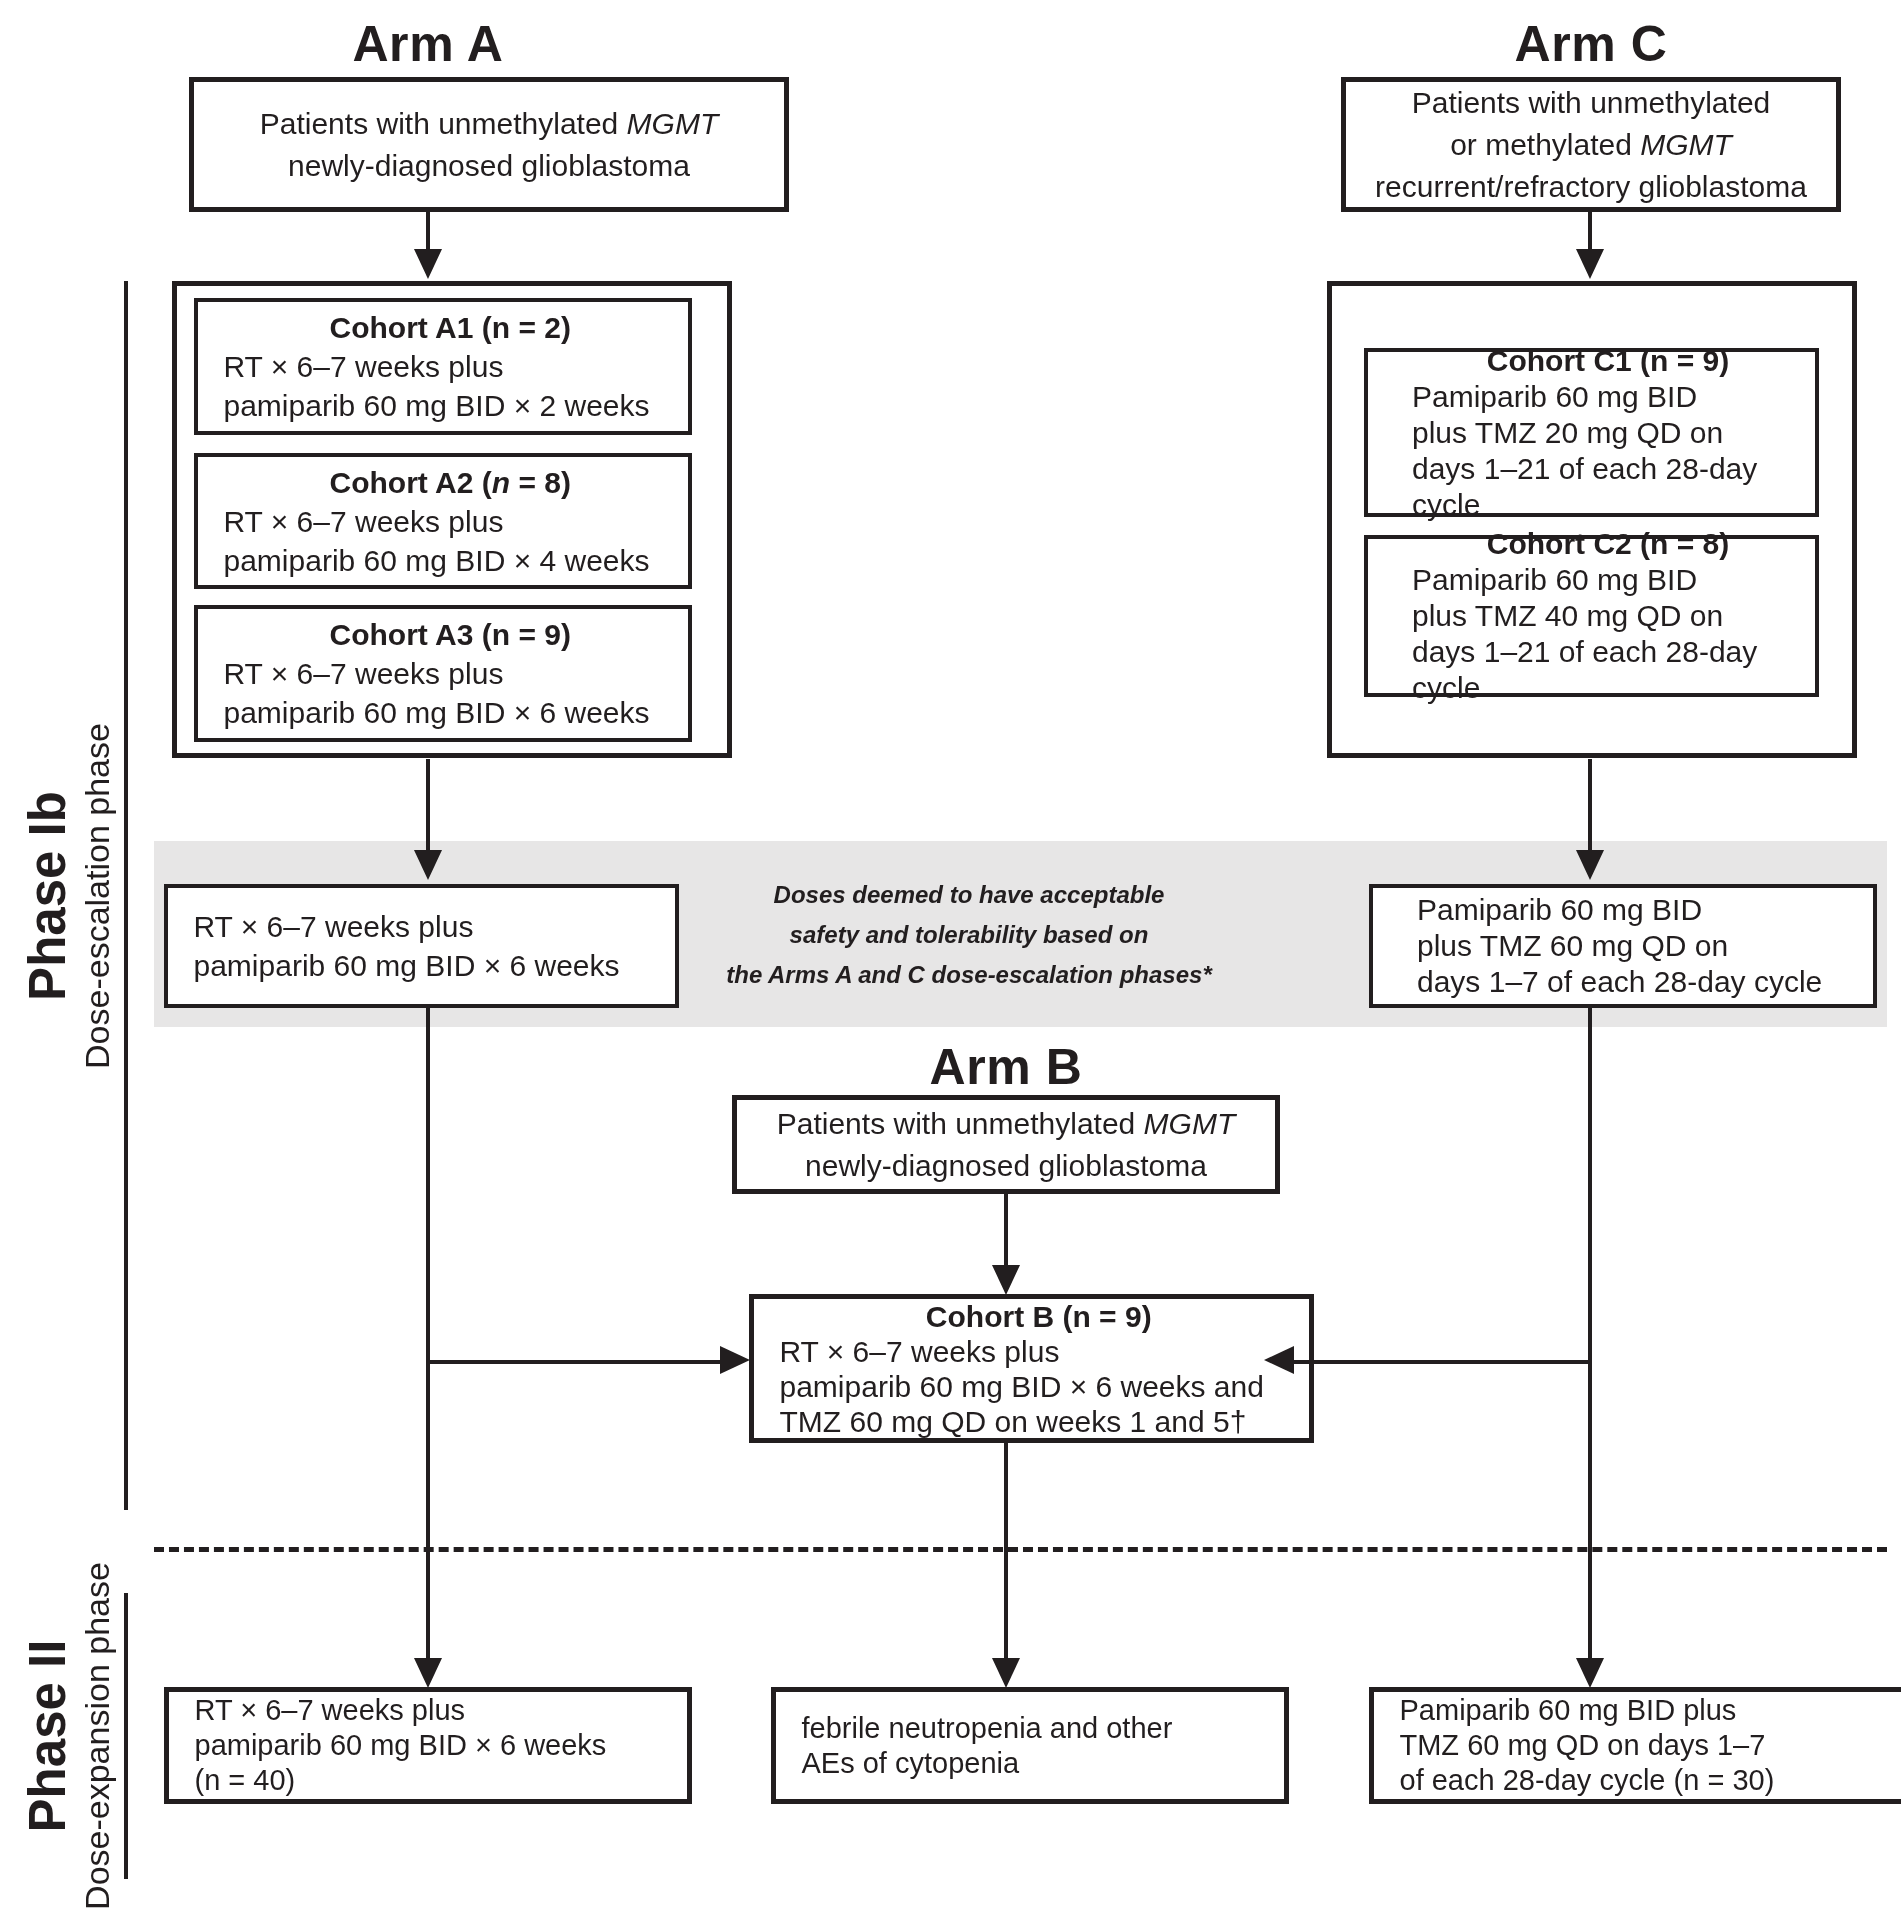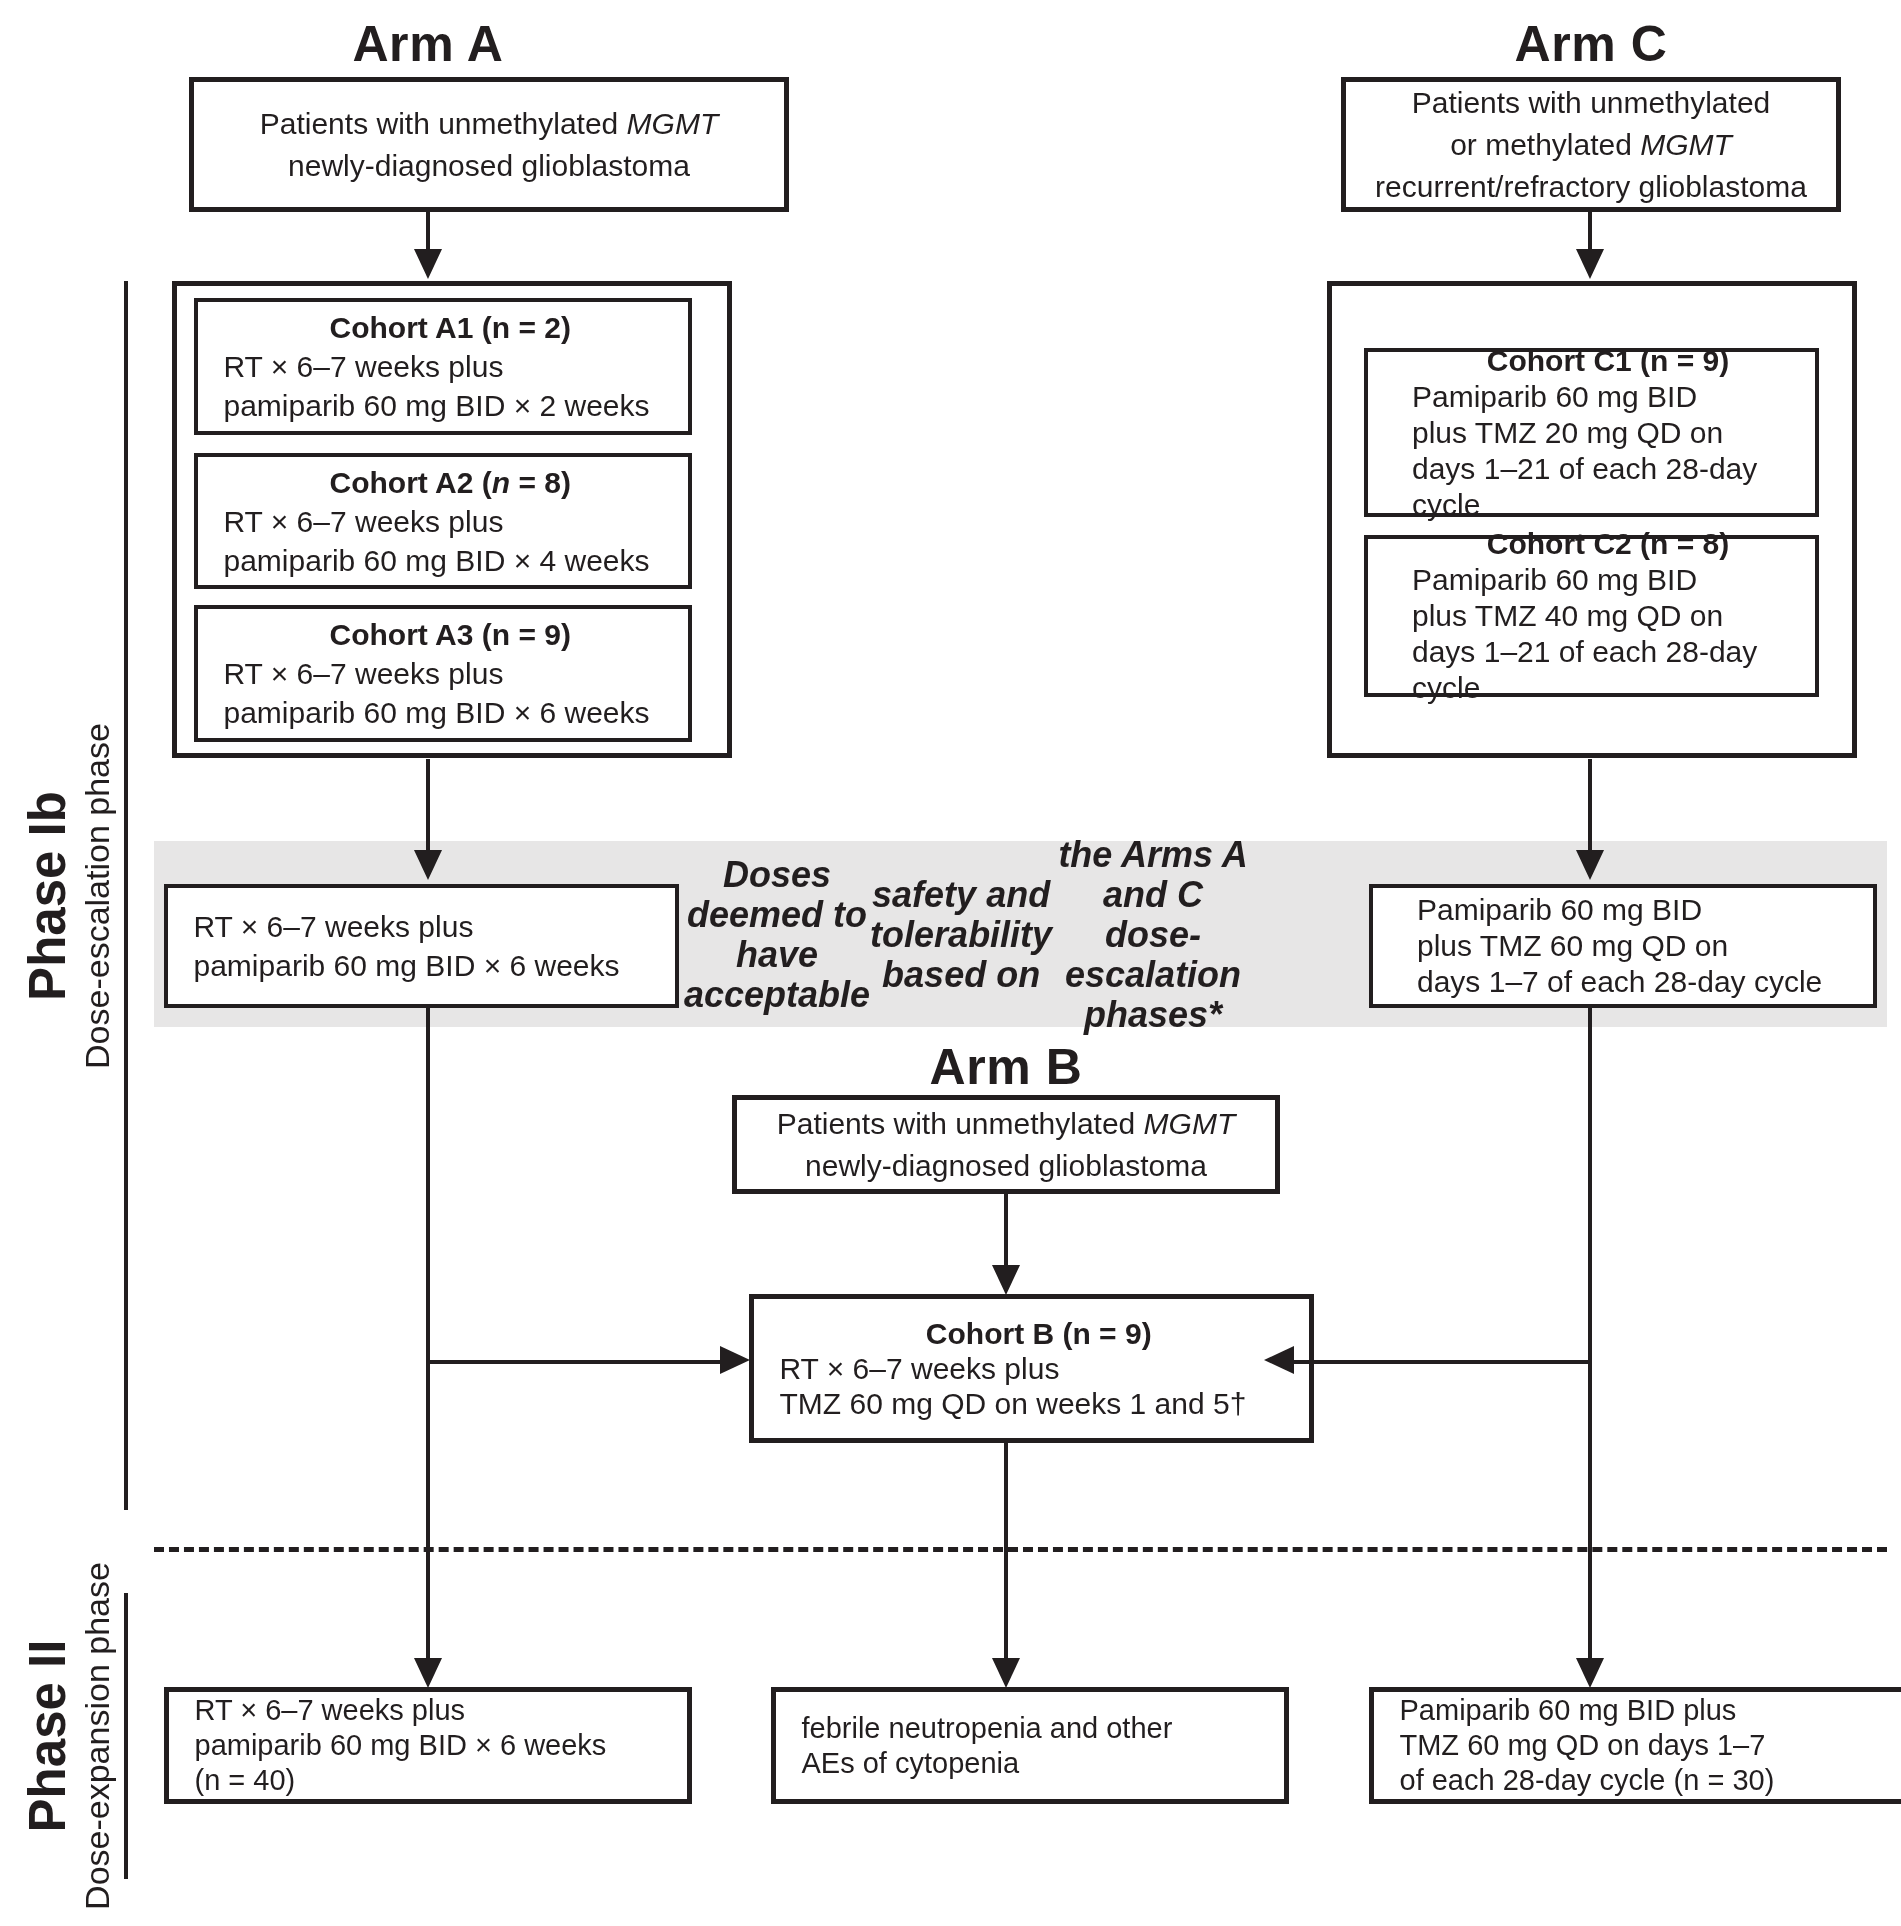--- a/index.html
+++ b/index.html
@@ -17,22 +17,22 @@
   .cohort{display:flex;flex-direction:column;justify-content:center;
           font-size:30px;line-height:39px;padding:0 11px 0 25.5px;}
   .cohort .t{text-align:center;font-weight:700;}
   .cohort .l{text-align:left;}
   .pl72{padding-left:44px;}
   .lh57{line-height:35px;}
   .lh60{line-height:36px;}
   .bottom{display:flex;flex-direction:column;justify-content:center;
           font-size:29px;line-height:35px;padding:0 11px 0 25.5px;text-align:left;}
   .band{position:absolute;background:var(--band);}
-  .note{position:absolute;display:flex;flex-direction:row;justify-content:center;align-items:center;
-        font-size:36px;line-height:40px;font-weight:700;font-style:italic;text-align:center;}
+  .note{position:absolute;display:flex;flex-direction:column;justify-content:center;align-items:center;
+        font-size:24px;line-height:40px;font-weight:700;font-style:italic;text-align:center;}
   .vline{position:absolute;width:3.6px;background:var(--ink);}
   .hline{position:absolute;height:3.6px;background:var(--ink);}
   .arr-down{position:absolute;width:0;height:0;
             border-left:14px solid transparent;border-right:14px solid transparent;
             border-top:30px solid var(--ink);}
   .arr-right{position:absolute;width:0;height:0;
              border-top:14px solid transparent;border-bottom:14px solid transparent;
              border-left:30px solid var(--ink);}
   .arr-left{position:absolute;width:0;height:0;
             border-top:14px solid transparent;border-bottom:14px solid transparent;
@@ -155,20 +155,21 @@
     <div>Patients with unmethylated <em>MGMT</em></div>
     <div>newly-diagnosed glioblastoma</div>
   </div>
 
   <div class="vline" style="left:1004px;top:1194px;height:73px"></div>
   <div class="arr-down" style="left:992px;top:1265px"></div>
 
   <div class="box b9 cohort lh57" style="left:749px;top:1294px;width:565px;height:149px">
     <div class="t">Cohort B (n = 9)</div>
     <div class="l">RT × 6–7 weeks plus</div>
+    <div class="l">pamiparib 60 mg BID × 6 weeks and</div>
     <div class="l">TMZ 60 mg QD on weeks 1 and 5†</div>
   </div>
 
   <div class="hline" style="left:428px;top:1360px;width:297px"></div>
   <div class="arr-right" style="left:720px;top:1346px"></div>
   <div class="hline" style="left:1292px;top:1360px;width:300px"></div>
   <div class="arr-left" style="left:1264px;top:1346px"></div>
 
   <div class="vline" style="left:1004px;top:1443px;height:218px"></div>
   <div class="arr-down" style="left:992px;top:1658px"></div>

